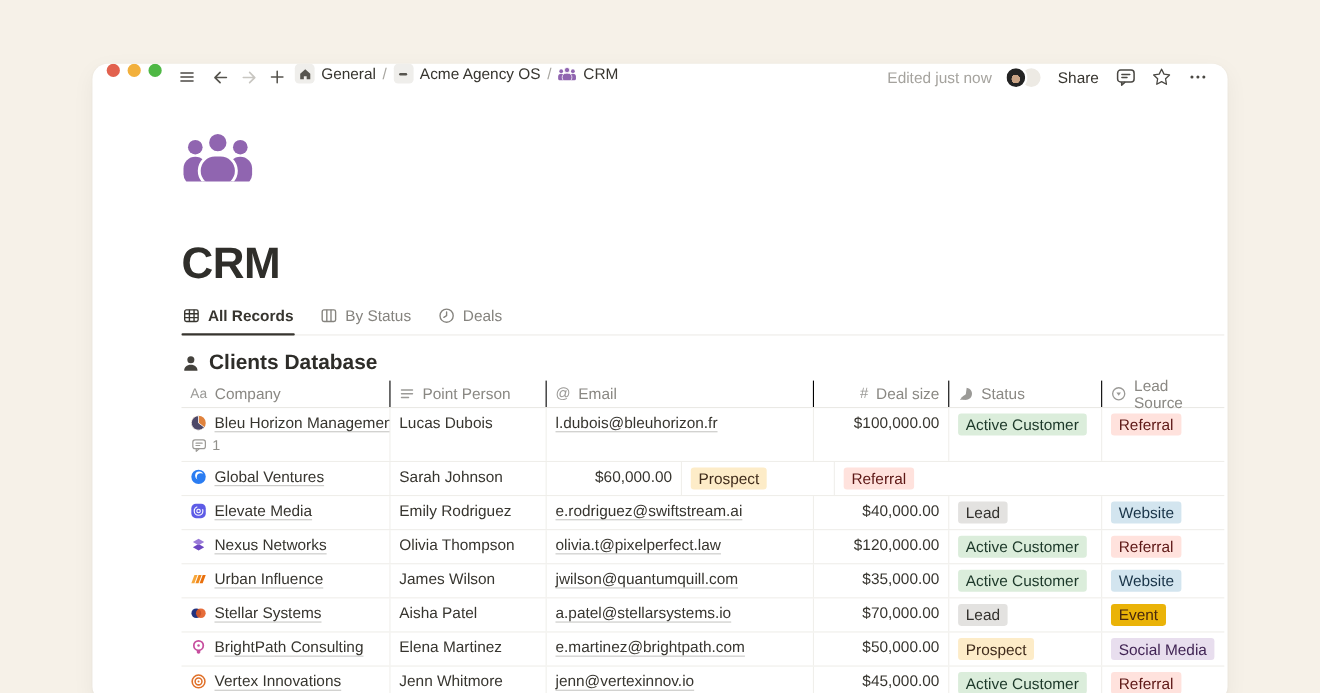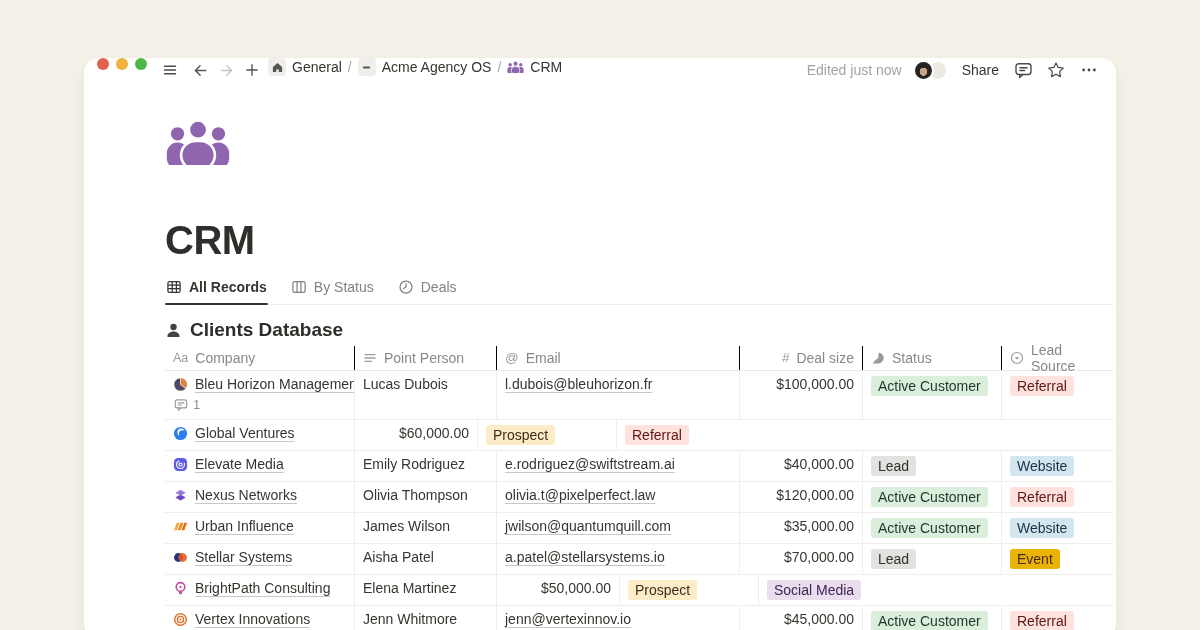--- a/index.html
+++ b/index.html
@@ -289,20 +289,21 @@
         <span class="logo">
                   <svg viewBox="0 0 16 16" width="15" height="15">
                     <circle cx="8" cy="8" r="7" fill="#2B7DF2"></circle>
                     <circle cx="8.6" cy="6.6" r="3.9" fill="#fff"></circle>
                     <circle cx="10.2" cy="8.4" r="3.9" fill="#2B7DF2"></circle>
                   </svg>
                 </span>
         <span class="page-link">Global Ventures</span>
       </div>
     </div>
+    <div class="td col-1"><span>Sarah Johnson</span></div>
     <div class="td col-3 num"><span>$60,000.00</span></div>
     <div class="td col-4"><span class="badge" style="background:#FDECC8;color:#402C1B">Prospect</span></div>
     <div class="td col-5"><span class="badge" style="background:#FFE2DD;color:#5D1715">Referral</span></div>
           </div>
           <div class="tr">
     <div class="td col-0">
       <div class="company-line">
         <span class="logo">
                   <svg viewBox="0 0 16 16" width="15" height="15">
                     <rect x="1" y="1" width="14" height="14" rx="4.5" fill="#5E5CE6"></rect>
@@ -381,20 +382,21 @@
                   <svg viewBox="0 0 16 16" width="15" height="15">
                     <circle cx="8" cy="6.3" r="4.6" fill="none" stroke="#C74E9E" stroke-width="1.7"></circle>
                     <path d="M6.3 11.5h3.4v1.3c0 .8-.6 1.4-1.7 1.4s-1.7-.6-1.7-1.4Z" fill="#C74E9E"></path>
                     <circle cx="8" cy="6.3" r="1.2" fill="#C74E9E"></circle>
                   </svg>
                 </span>
         <span class="page-link">BrightPath Consulting</span>
       </div>
     </div>
     <div class="td col-1"><span>Elena Martinez</span></div>
+    <div class="td col-2"><span class="email-link">e.martinez@brightpath.com</span></div>
     <div class="td col-3 num"><span>$50,000.00</span></div>
     <div class="td col-4"><span class="badge" style="background:#FDECC8;color:#402C1B">Prospect</span></div>
     <div class="td col-5"><span class="badge" style="background:#E8DEEE;color:#412454">Social Media</span></div>
           </div>
           <div class="tr">
     <div class="td col-0">
       <div class="company-line">
         <span class="logo">
                   <svg viewBox="0 0 16 16" width="15" height="15">
                     <circle cx="8" cy="8" r="6.2" fill="none" stroke="#E0712A" stroke-width="1.5"></circle>

